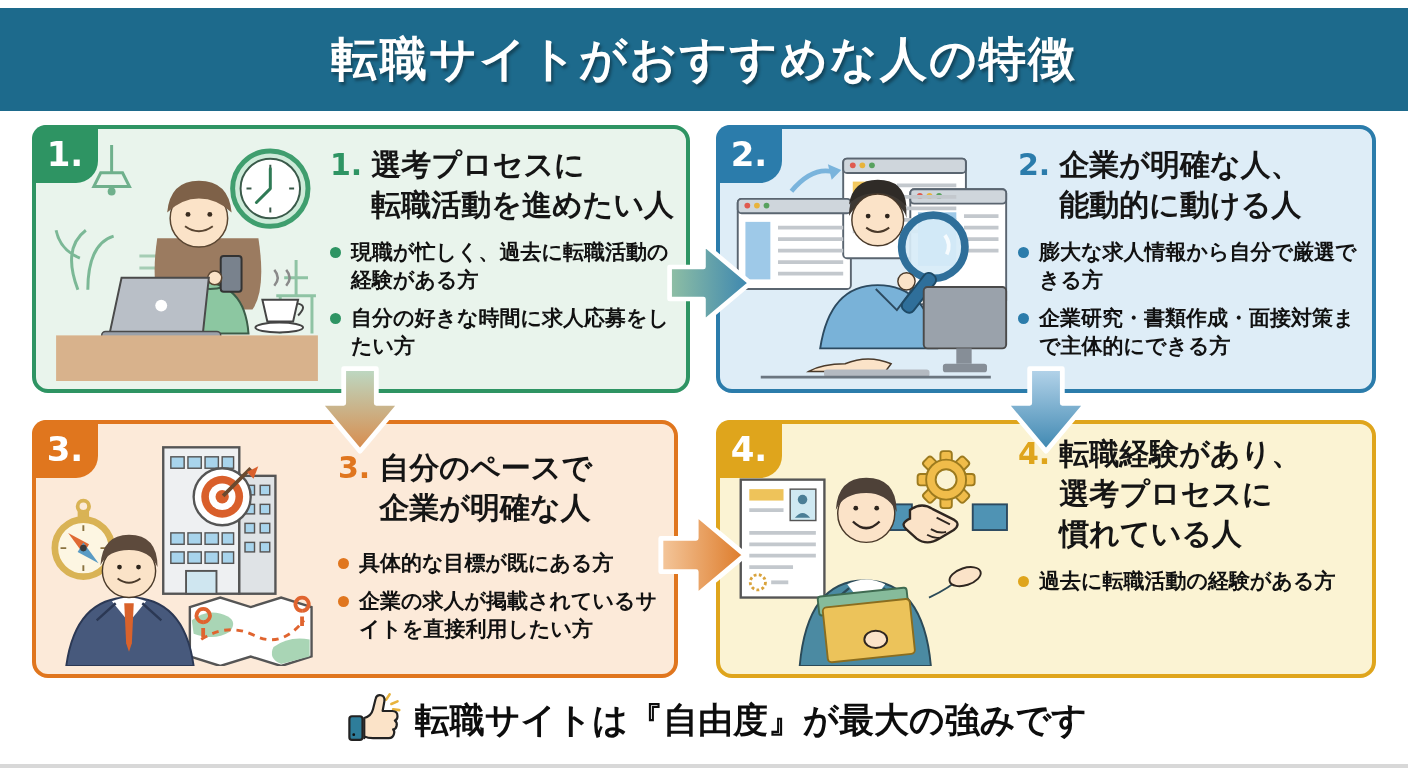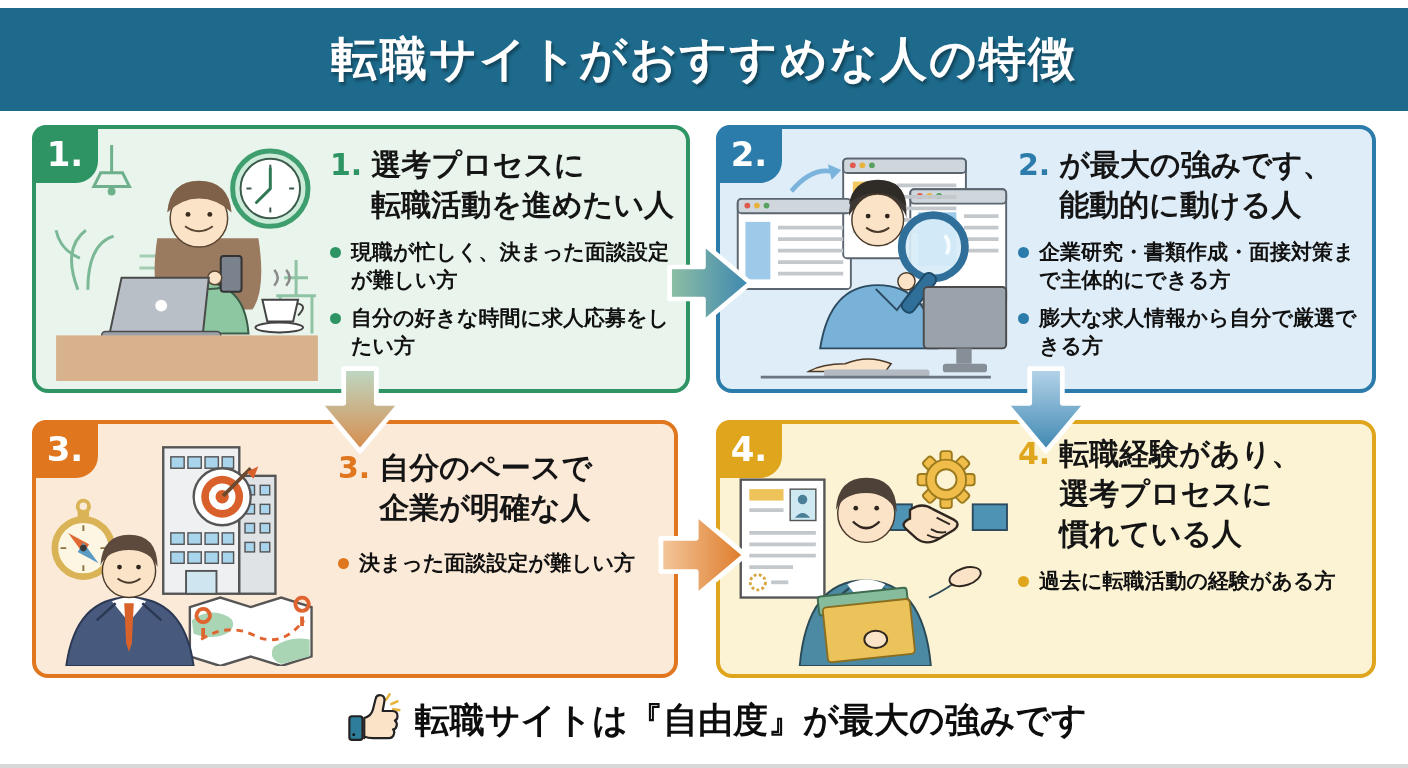--- a/index.html
+++ b/index.html
@@ -103,21 +103,21 @@
     </div>
     <div class="content">
       <div class="ptitle">
         <span class="pnum">1.</span>
         <span class="ptext">選考プロセスに
 転職活動を進めたい人</span>
       </div>
       <div class="bullets">
         <div class="bullet">
           <span class="dot"></span>
-          <span class="btext">現職が忙しく、決まった面談設定が難しい方</span>
+          <span class="btext">現職が忙しく、過去に転職活動の経験がある方</span>
         </div>
         <div class="bullet">
           <span class="dot"></span>
           <span class="btext">自分の好きな時間に求人応募をしたい方</span>
         </div>
       </div>
     </div>
   </div>
 
   <div class="panel p2">
@@ -169,31 +169,31 @@
         <rect x="234" y="210" width="16" height="16" fill="#868e97"></rect>
         <rect x="220" y="226" width="46" height="9" rx="3" fill="#868e97"></rect>
         <path d="M118 226 q24,-10 48,0 l-6,8 h-80 q14,-8 38,-8 z" fill="#fbe3c8" stroke="#4a3a2a" stroke-width="1.5"></path>
         <rect x="96" y="232" width="110" height="8" rx="3" fill="#b4bac1"></rect>
         <path d="M30 240 h240" stroke="#6b7680" stroke-width="3"></path>
       </svg>
     </div>
     <div class="content">
       <div class="ptitle">
         <span class="pnum">2.</span>
-        <span class="ptext">が最大の強みです、
+        <span class="ptext">企業が明確な人、
 能動的に動ける人</span>
       </div>
       <div class="bullets">
         <div class="bullet">
           <span class="dot"></span>
+          <span class="btext">膨大な求人情報から自分で厳選できる方</span>
+        </div>
+        <div class="bullet">
+          <span class="dot"></span>
           <span class="btext">企業研究・書類作成・面接対策まで主体的にできる方</span>
-        </div>
-        <div class="bullet">
-          <span class="dot"></span>
-          <span class="btext">膨大な求人情報から自分で厳選できる方</span>
         </div>
       </div>
     </div>
   </div>
 
   <div class="panel p3">
     <div class="badge">
       <span>3.</span>
     </div>
     <div class="illus">
@@ -255,21 +255,25 @@
     </div>
     <div class="content">
       <div class="ptitle">
         <span class="pnum">3.</span>
         <span class="ptext">自分のペースで
 企業が明確な人</span>
       </div>
       <div class="bullets">
         <div class="bullet">
           <span class="dot"></span>
-          <span class="btext">決まった面談設定が難しい方</span>
+          <span class="btext">具体的な目標が既にある方</span>
+        </div>
+        <div class="bullet">
+          <span class="dot"></span>
+          <span class="btext">企業の求人が掲載されているサイトを直接利用したい方</span>
         </div>
       </div>
     </div>
   </div>
 
   <div class="panel p4">
     <div class="badge">
       <span>4.</span>
     </div>
     <div class="illus">

